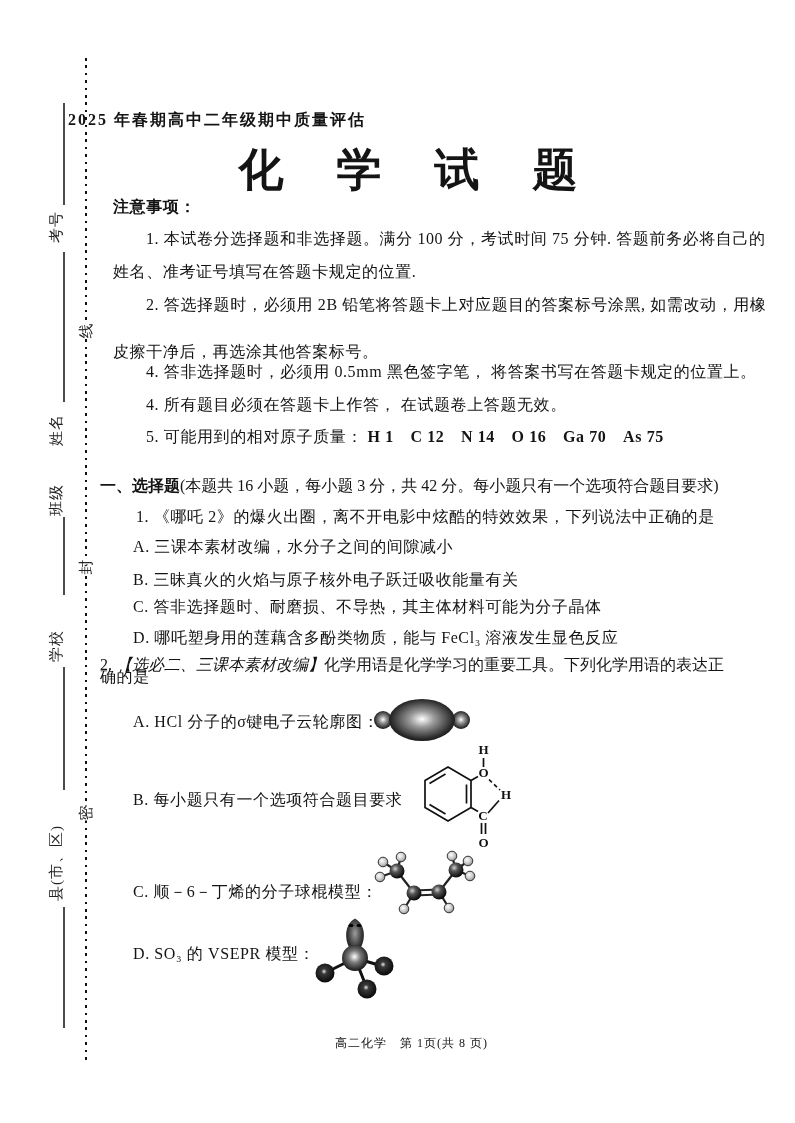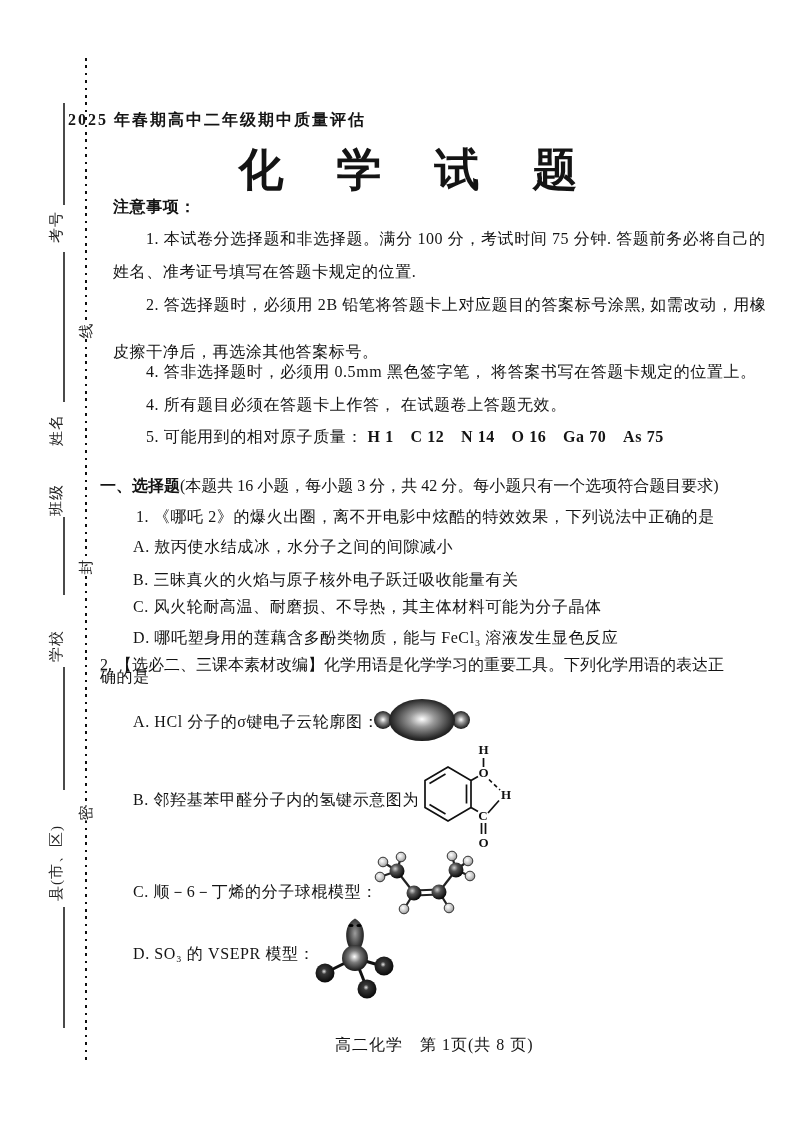--- a/index.html
+++ b/index.html
@@ -5,24 +5,24 @@
   html,body{margin:0;padding:0;}
   body{
     width:795px;height:1123px;position:relative;background:#ffffff;
     font-family:"Liberation Serif","DejaVu Serif",serif;color:#141414;
     overflow:hidden;
   }
   .abs{position:absolute;}
   .line{font-size:16px;letter-spacing:0.6px;white-space:nowrap;line-height:1.2;}
   .tight{letter-spacing:0px;}
   .bold{font-weight:700;}
-  .ital{text-align:center;}
+  .ital{font-style:italic;text-align:center;}
   .title1{font-size:16px;font-weight:700;letter-spacing:2px;width:660px;left:68px;}
   .title2{font-size:45px;font-weight:700;letter-spacing:4px;text-align:center;width:660px;left:80px;}
-  .footer{font-size:16px;letter-spacing:1px;}
+  .footer{font-size:12px;letter-spacing:1px;}
   
   .dotline{
     left:85px;top:58px;width:2.4px;height:1004px;
     background:repeating-linear-gradient(to bottom,#101010 0 2.6px,transparent 2.6px 7.4px);
   }
   .solidseg{left:63px;width:1.6px;background:#4a4a4a;}
   .vlabel{
     font-size:15px;color:#222;white-space:nowrap;letter-spacing:1px;
     transform:translate(-50%,-50%) rotate(-90deg);
   }
@@ -66,23 +66,23 @@
 <div class="abs line" style="left:146px;top:395px;">4. 所有题目必须在答题卡上作答， 在试题卷上答题无效。</div>
 <div class="abs line" style="left:146px;top:427px;">
   <span>5. 可能用到的相对原子质量： </span><span class="bold">H 1　C 12　N 14　O 16　Ga 70　As 75</span>
 </div>
 
 <div class="abs line tight" style="left:100px;top:476px;">
   <span class="bold">一、选择题</span><span>(本题共 16 小题，每小题 3 分，共 42 分。每小题只有一个选项符合题目要求)</span>
 </div>
 
 <div class="abs line" style="left:88px;top:507px;margin-left:48px;">1. 《哪吒 2》的爆火出圈，离不开电影中炫酷的特效效果，下列说法中正确的是</div>
-<div class="abs line" style="left:133px;top:537px;">A. 敖丙使水结成冰，水分子之间的间隙减小</div>
+<div class="abs line" style="left:133px;top:537px;">A. 三课本素材改编，水分子之间的间隙减小</div>
 <div class="abs line" style="left:133px;top:570px;">B. 三昧真火的火焰与原子核外电子跃迁吸收能量有关</div>
-<div class="abs line" style="left:133px;top:597px;">C. 风火轮耐高温、耐磨损、不导热，其主体材料可能为分子晶体</div>
+<div class="abs line" style="left:133px;top:597px;">C. 答非选择题时、耐磨损、不导热，其主体材料可能为分子晶体</div>
 <div class="abs line" style="left:133px;top:628px;">D. 哪吒塑身用的莲藕含多酚类物质，能与 FeCl₃ 溶液发生显色反应</div>
 
 <div class="abs line tight" style="left:100px;top:655px;">
   <span>2. </span><span class="ital">【选必二、三课本素材改编】</span><span>化学用语是化学学习的重要工具。下列化学用语的表达正</span>
 </div>
 <div class="abs line" style="left:100px;top:667px;">确的是</div>
 
 <div class="abs line" style="left:133px;top:712px;">A. HCl 分子的σ键电子云轮廓图：</div>
 
 <svg class="abs" style="left:372px;top:694px;" width="100" height="52" viewBox="0 0 100 52">
@@ -92,21 +92,21 @@
       <stop offset="30%" stop-color="#9a9a9a"></stop>
       <stop offset="75%" stop-color="#2a2a2a"></stop>
       <stop offset="100%" stop-color="#000000"></stop>
     </radialGradient>
   </defs>
   <circle cx="11" cy="26" r="9" fill="url(#gA)"></circle>
   <circle cx="89" cy="26" r="9" fill="url(#gA)"></circle>
   <ellipse cx="50" cy="26" rx="33" ry="21" fill="url(#gA)"></ellipse>
 </svg>
 
-<div class="abs line" style="left:133px;top:790px;">B. 邻羟基苯甲醛分子内的氢键示意图为</div>
+<div class="abs line" style="left:133px;top:790px;">B. 每小题只有一个选项符合题目要求</div>
 
 <svg class="abs" style="left:410px;top:737px;" width="120" height="118" viewBox="0 0 120 118">
   <g stroke="#111" stroke-width="1.7" fill="none">
     <polygon points="38,30 61,43.5 61,70.5 38,84 15,70.5 15,43.5"></polygon>
     <line x1="19.5" y1="46.5" x2="35.5" y2="37"></line>
     <line x1="56.5" y1="47.5" x2="56.5" y2="66.5"></line>
     <line x1="35.5" y1="77" x2="19.5" y2="67.5"></line>
     <line x1="61" y1="43.5" x2="68" y2="39.5"></line>
     <line x1="73.5" y1="30" x2="73.5" y2="21"></line>
     <line x1="61" y1="70.5" x2="68" y2="74.5"></line>

